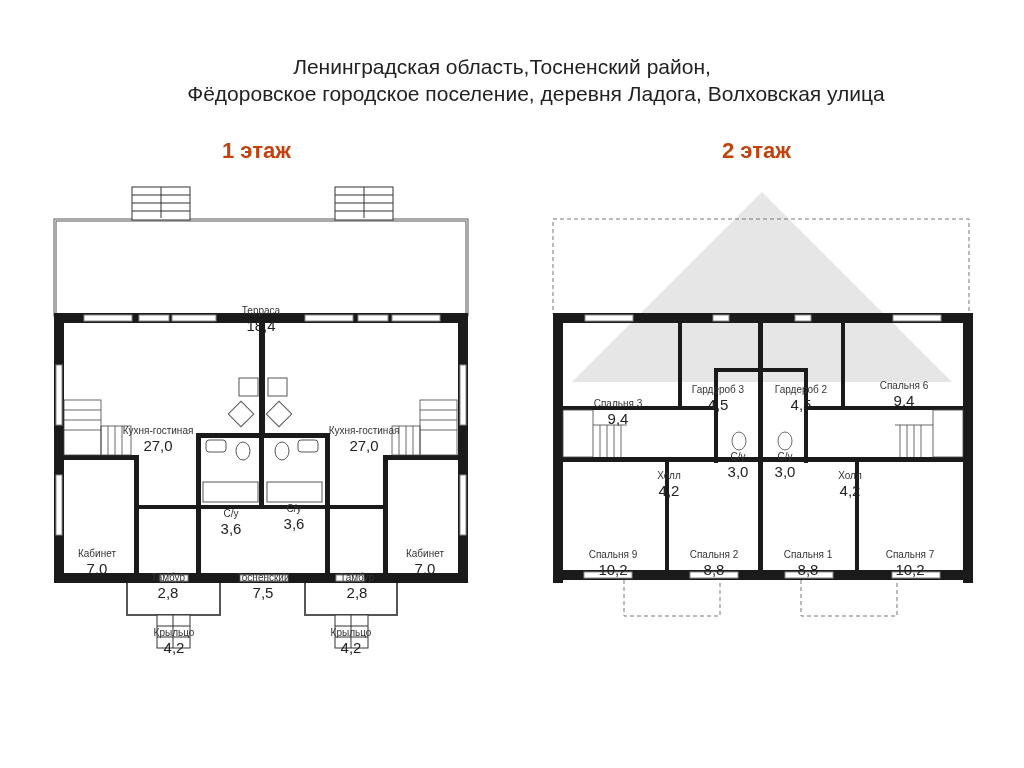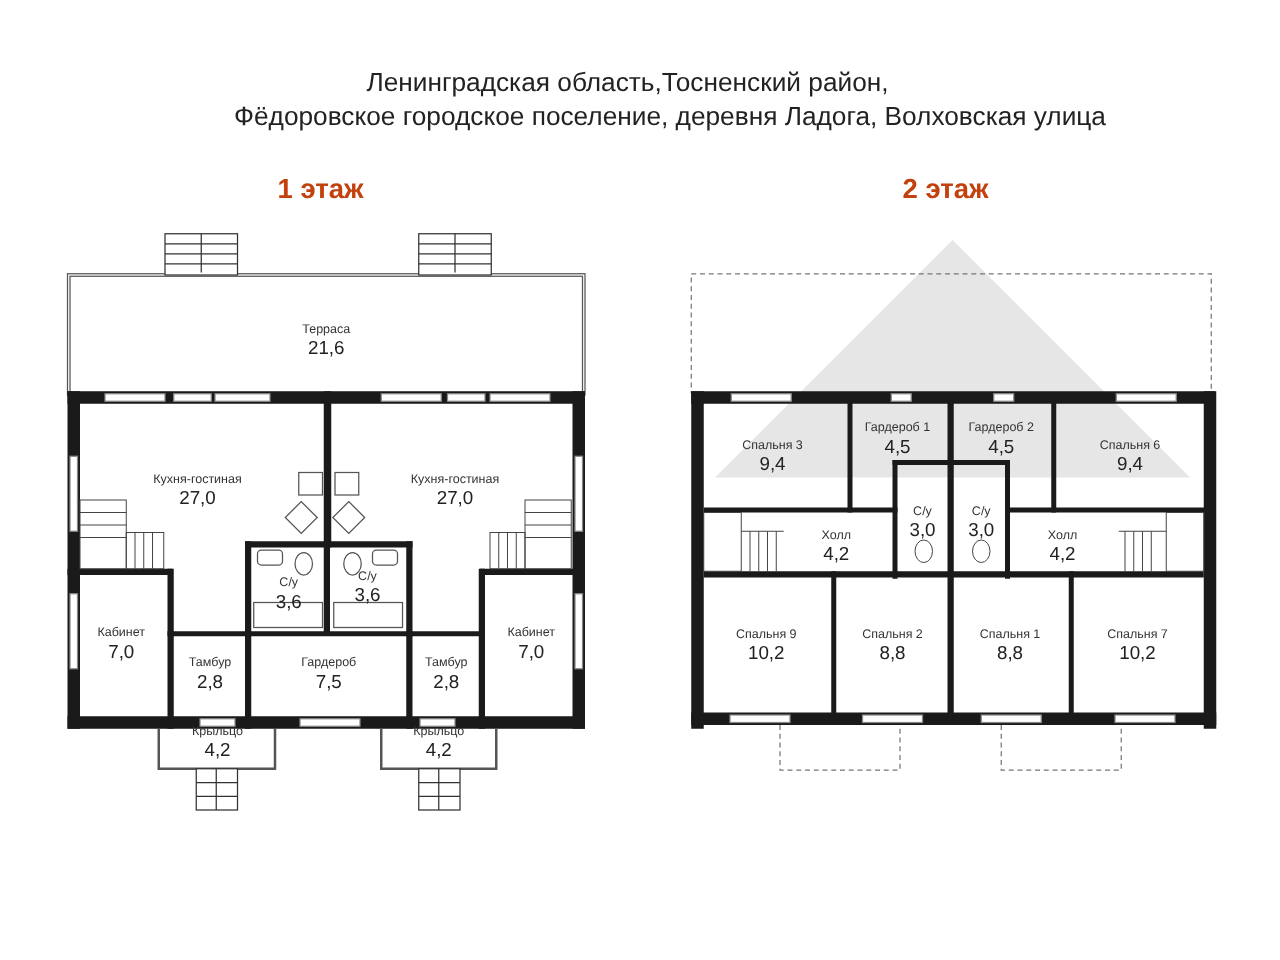--- a/index.html
+++ b/index.html
@@ -6,21 +6,21 @@
   body { width:1024px; height:768px; background:#ffffff; position:relative; overflow:hidden;
          font-family:"Liberation Sans", sans-serif; color:#1a1a1a; }
   .title { position:absolute; left:0; width:1024px; text-align:center; font-size:21px; color:#222; }
   .t1 { top:55px; left:-10px; }
   .t2 { top:82px; left:0px;margin-left:24px; }
   .floor-head { position:absolute; top:138px; font-size:22px; font-weight:bold; color:#c2410c; }
   .wm-tri { position:absolute; left:572px; top:192px; width:0; height:0;
             border-left:190px solid transparent; border-right:190px solid transparent;
             border-bottom:190px solid #e6e6e6; }
   .room-label { position:absolute; text-align:center; transform:translateX(-50%); white-space:nowrap; }
-  .room-label .n { font-size:10px; color:#333; display:block; line-height:13px; }
+  .room-label .n { font-size:10px; color:#333; display:block; line-height:13px;margin-top:47px; }
   .room-label .a { font-size:15px; color:#222; display:block; line-height:17px; }
   svg { position:absolute; left:0; top:0; }
 </style>
 </head>
 <body>
 
 <div class="title t1">Ленинградская область,Тосненский район,</div>
 <div class="title t2">Фёдоровское городское поселение, деревня Ладога, Волховская улица</div>
 
 <div class="floor-head" style="left:222px">1 этаж</div>
@@ -181,21 +181,21 @@
         <line x1="914" y1="425" x2="914" y2="457"></line>
         <line x1="921" y1="425" x2="921" y2="457"></line>
       <ellipse cx="739" cy="441" rx="7" ry="9" fill="#fff"></ellipse>
         <ellipse cx="785" cy="441" rx="7" ry="9" fill="#fff"></ellipse>
     </g>
   </g>
 </svg>
 
 <div class="room-label" style="left:261px;top:257px">
   <span class="n">Терраса</span>
-  <span class="a">21,6</span>
+  <span class="a">18,4</span>
 </div>
 <div class="room-label" style="left:158px;top:377px">
   <span class="n">Кухня-гостиная</span>
   <span class="a">27,0</span>
 </div>
 <div class="room-label" style="left:364px;top:377px">
   <span class="n">Кухня-гостиная</span>
   <span class="a">27,0</span>
 </div>
 <div class="room-label" style="left:231px;top:460px">
@@ -212,49 +212,49 @@
 </div>
 <div class="room-label" style="left:425px;top:500px">
   <span class="n">Кабинет</span>
   <span class="a">7,0</span>
 </div>
 <div class="room-label" style="left:168px;top:524px">
   <span class="n">Тамбур</span>
   <span class="a">2,8</span>
 </div>
 <div class="room-label" style="left:263px;top:524px">
-  <span class="n">Гардероб</span>
+  <span class="n">Тосненский</span>
   <span class="a">7,5</span>
 </div>
 <div class="room-label" style="left:357px;top:524px">
   <span class="n">Тамбур</span>
   <span class="a">2,8</span>
 </div>
 <div class="room-label" style="left:174px;top:579px">
   <span class="n">Крыльцо</span>
   <span class="a">4,2</span>
 </div>
 <div class="room-label" style="left:351px;top:579px">
   <span class="n">Крыльцо</span>
   <span class="a">4,2</span>
 </div>
 
 <div class="room-label" style="left:618px;top:350px">
   <span class="n">Спальня 3</span>
   <span class="a">9,4</span>
 </div>
 <div class="room-label" style="left:718px;top:336px">
-  <span class="n">Гардероб 1</span>
+  <span class="n">Гардероб 3</span>
   <span class="a">4,5</span>
 </div>
 <div class="room-label" style="left:801px;top:336px">
   <span class="n">Гардероб 2</span>
   <span class="a">4,5</span>
 </div>
-<div class="room-label" style="left:904px;top:350px">
+<div class="room-label" style="left:904px;top:332px">
   <span class="n">Спальня 6</span>
   <span class="a">9,4</span>
 </div>
 <div class="room-label" style="left:738px;top:403px">
   <span class="n">С/у</span>
   <span class="a">3,0</span>
 </div>
 <div class="room-label" style="left:785px;top:403px">
   <span class="n">С/у</span>
   <span class="a">3,0</span>

